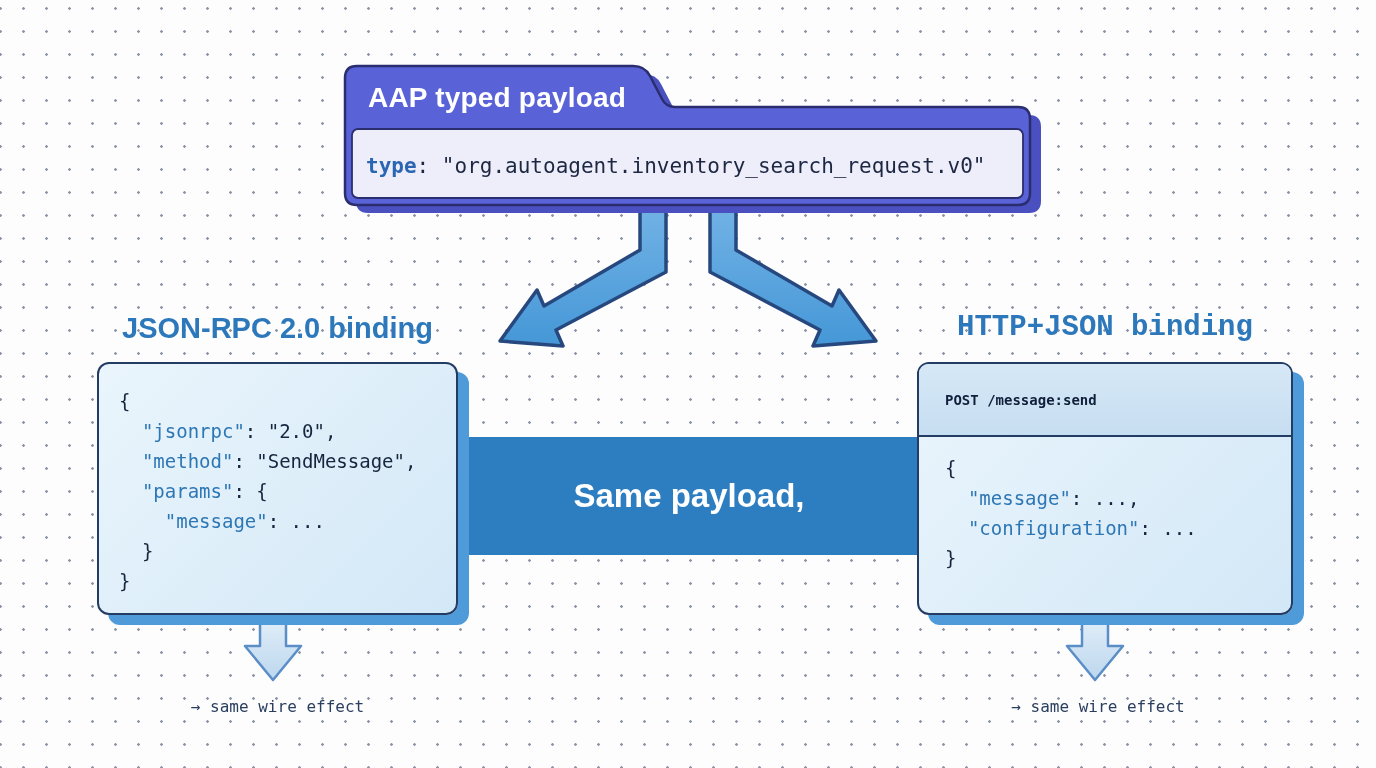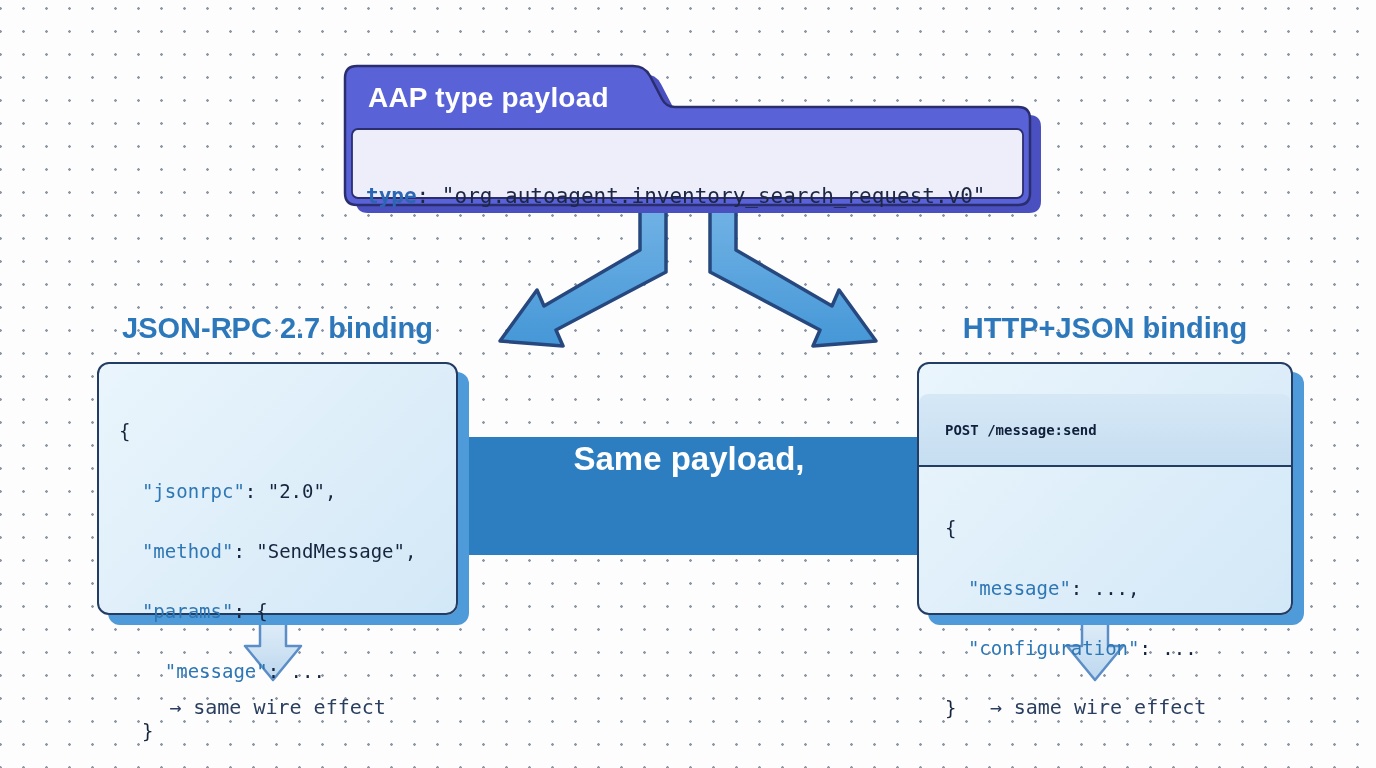--- a/index.html
+++ b/index.html
@@ -17,21 +17,21 @@
   }
 
   
   .band {
     position: absolute;
     left: 458px; top: 437px;
     width: 462px; height: 118px;
     background: #2d7ec1;
     z-index: 1;
     display: flex; flex-direction: column;
-    align-items: center; justify-content: space-between;
+    align-items: center; justify-content: center;
     color: #ffffff;
     font-size: 33px; font-weight: bold;
     line-height: 44px;
     text-align: center;
   }
 
   
   .arrows-svg {
     position: absolute; left: 0; top: 0;
     width: 1376px; height: 768px;
@@ -57,40 +57,40 @@
   }
 
   
   .heading {
     position: absolute; top: 308px; height: 40px;
     color: #2d78bb; font-size: 29px; font-weight: bold;
     text-align: center; line-height: 40px;
     z-index: 3;
   }
   .heading-left { left: 97px; width: 361px; }
-  .heading-right { left: 917px; width: 376px; }
+  .heading-right { left: 917px; width: 376px; font-family: Liberation Mono, monospace; }
 
   
   .code-box {
     position: absolute; top: 362px; height: 253px;
     background: linear-gradient(135deg, #eaf5fc 0%, #d3e8f7 100%);
     border: 2.5px solid #233c64;
     border-radius: 12px;
     box-shadow: 11px 10px 0 #4f9ad8;
     z-index: 3;
   }
   .box-left { left: 97px; width: 361px; }
   .box-right { left: 917px; width: 376px; }
 
   .code {
     font-family: "DejaVu Sans Mono", "Liberation Mono", monospace;
     font-size: 19px; line-height: 30px;
     color: #16263f;
   }
-  .code-line { white-space: pre; margin-top: 30px; }
+  .code-line { white-space: pre; }
   .seg-k { color: #2e77b5; }
   .seg-kb { color: #2b66b3; font-weight: bold; }
   .seg-b { color: #101f3a; font-weight: bold; }
 
   .box-left .code { padding: 22px 18px 0 20px; }
 
   .http-header {
     height: 73px;
     background: linear-gradient(180deg, #d6e8f6 0%, #c6def1 100%);
     border-bottom: 2.5px solid #233c64;
@@ -98,21 +98,21 @@
     font-family: "DejaVu Sans Mono", "Liberation Mono", monospace;
     font-size: 14px; line-height: 73px;
     padding-left: 26px;
   }
   .box-right .code { padding: 16px 18px 0 26px; }
 
   
   .wire-text {
     position: absolute; top: 692px; height: 30px;
     font-family: "DejaVu Sans Mono", "Liberation Mono", monospace;
-    font-size: 20px; line-height: 30px;
+    font-size: 16px; line-height: 30px;
     color: #2a3e5f;
     text-align: center;
     z-index: 3;
   }
   .wire-left { left: 97px; width: 361px; }
   .wire-right { left: 910px; width: 376px; }
 </style>
 </head>
 <body>
 
@@ -132,21 +132,21 @@
         <stop offset="0" stop-color="#e6f1fa"></stop>
         <stop offset="1" stop-color="#bcd7ee"></stop>
       </linearGradient>
     </defs>
     <polygon class="big-arrow" points="640,198 666,198 666,272 556,330 563,346 500,341 537,290 544,306 640,250"></polygon>
     <polygon class="big-arrow" points="736,198 710,198 710,272 820,330 813,346 876,341 839,290 832,306 736,250"></polygon>
     <polygon class="small-arrow" points="260,610 286,610 286,646 301,646 273,680 245,646 260,646"></polygon>
     <polygon class="small-arrow" points="1082,610 1108,610 1108,646 1123,646 1095,680 1067,646 1082,646"></polygon>
   </svg>
 
-  <div class="heading heading-left">JSON-RPC 2.7 binding</div>
+  <div class="heading heading-left">JSON-RPC 2.0 binding</div>
 
   <div class="heading heading-right">HTTP+JSON binding</div>
 
   <div class="code-box box-left">
     <div class="code">
         <div class="code-line"><span class="seg-p">{</span></div>
         <div class="code-line"><span class="seg-p">  </span><span class="seg-k">"jsonrpc"</span><span class="seg-p">: "2.0",</span></div>
         <div class="code-line"><span class="seg-p">  </span><span class="seg-k">"method"</span><span class="seg-p">: "SendMessage",</span></div>
         <div class="code-line"><span class="seg-p">  </span><span class="seg-k">"params"</span><span class="seg-p">: {</span></div>
         <div class="code-line"><span class="seg-p">    </span><span class="seg-k">"message"</span><span class="seg-p">: ...</span></div>
@@ -169,19 +169,19 @@
 
   <div class="wire-text wire-left">→ same wire effect</div>
   <div class="wire-text wire-right">→ same wire effect</div>
 
   <div class="top-card">
     <svg class="top-card-svg" viewBox="0 0 1376 768">
       <path transform="translate(11,8)" fill="#4a50c0" d="M 357 66 L 633 66 Q 645 66 650 76 L 662 99 Q 666 107 675 107 L 1018 107 Q 1030 107 1030 119 L 1030 193 Q 1030 205 1018 205 L 357 205 Q 345 205 345 193 L 345 78 Q 345 66 357 66 Z"></path>
       <path fill="#5a62d8" stroke="#2b2e6e" stroke-width="2.5" d="M 357 66 L 633 66 Q 645 66 650 76 L 662 99 Q 666 107 675 107 L 1018 107 Q 1030 107 1030 119 L 1030 193 Q 1030 205 1018 205 L 357 205 Q 345 205 345 193 L 345 78 Q 345 66 357 66 Z"></path>
       <rect x="352" y="129" width="671" height="69" rx="6" fill="#edeefa" stroke="#2b2e6e" stroke-width="1.8"></rect>
     </svg>
-    <div class="top-card-title">AAP type payload</div>
+    <div class="top-card-title">AAP typed payload</div>
     <div class="top-card-code">
         <div class="code-line"><span class="seg-kb">type</span><span class="seg-p">: "org.autoagent.inventory_search_request.v0"</span></div>
       </div>
   </div>
 
 </div>
 
 </body></html>

